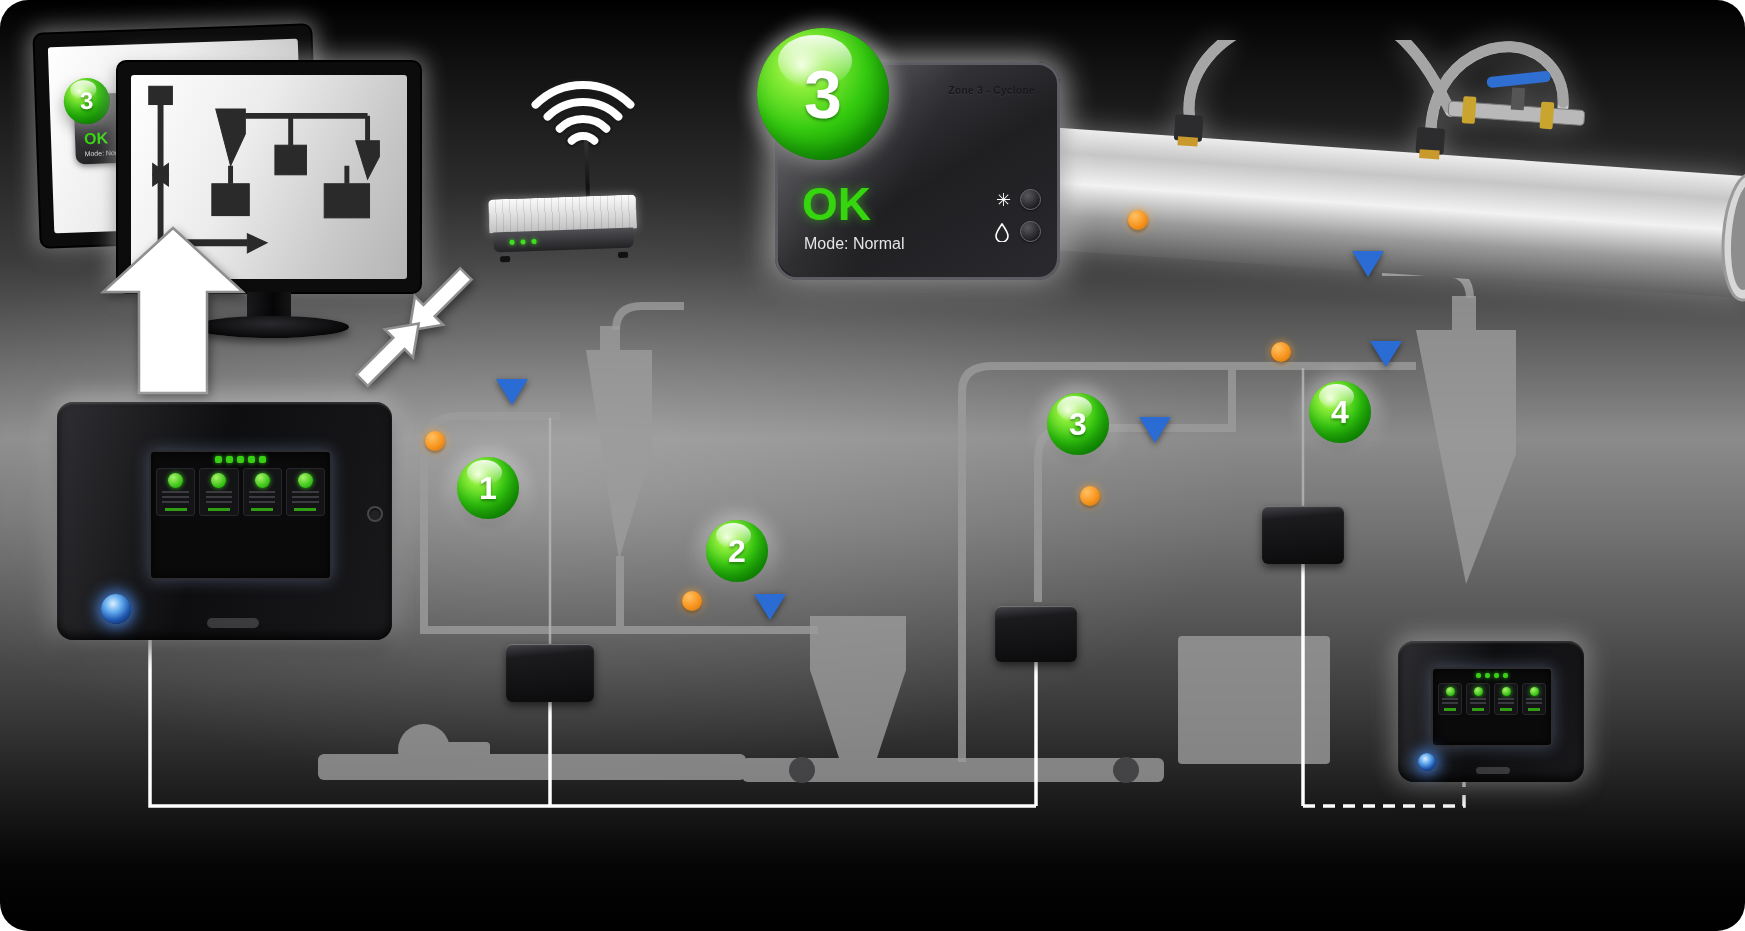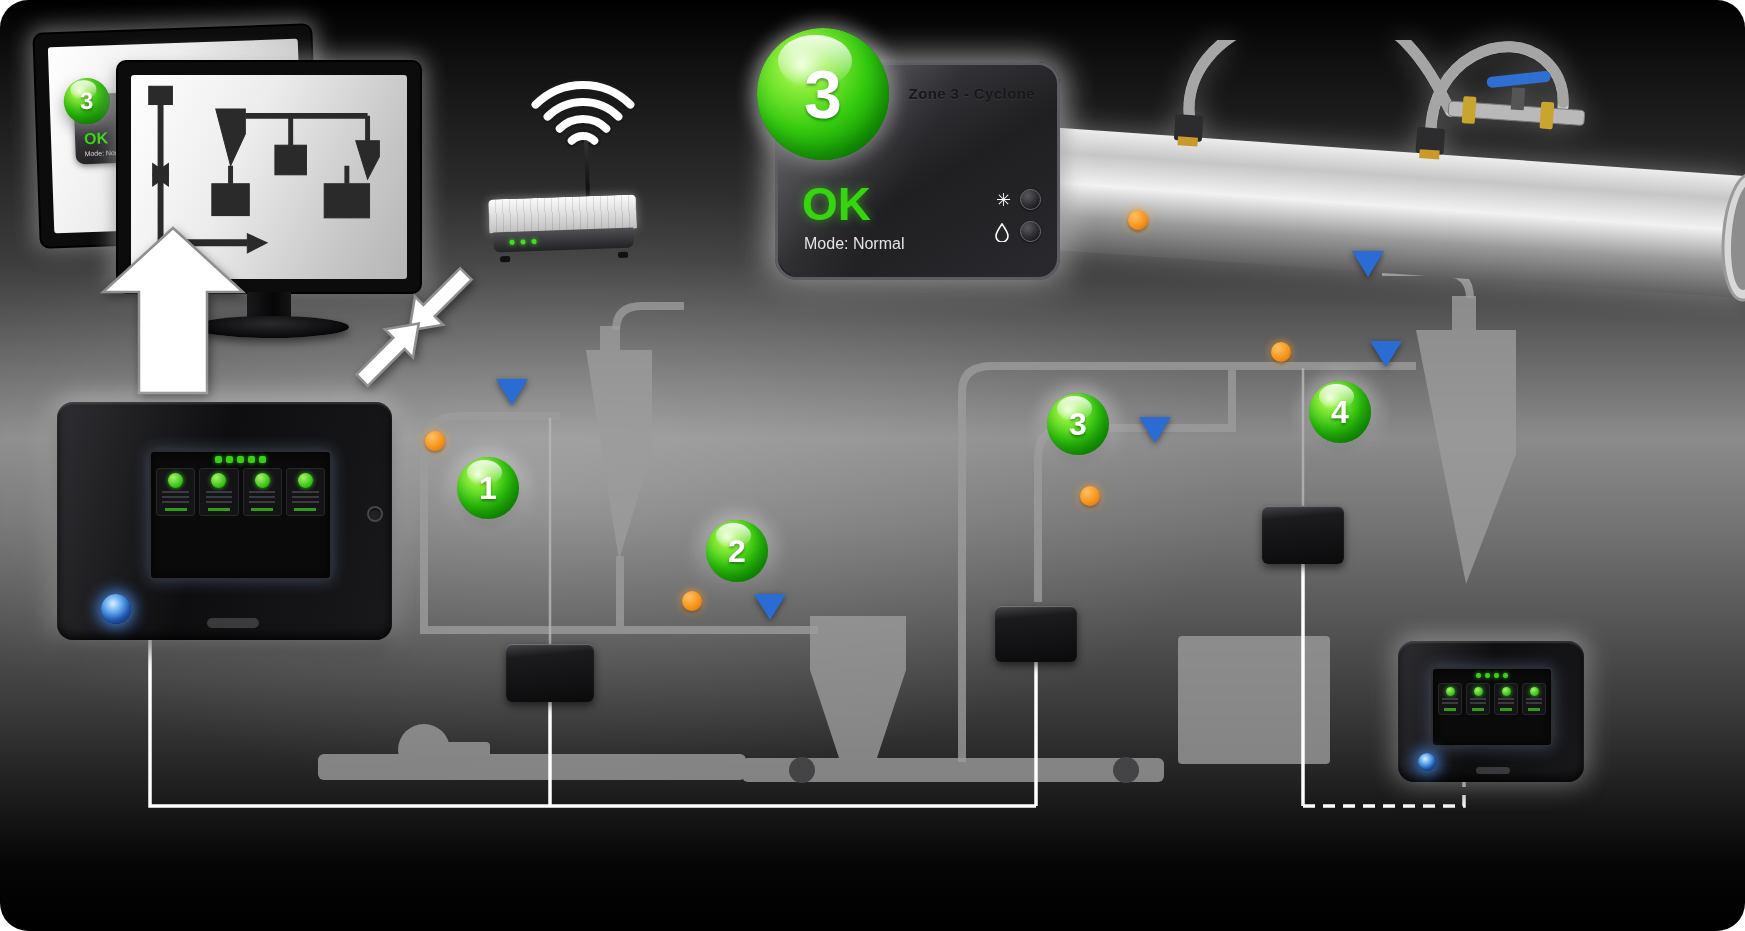--- a/index.html
+++ b/index.html
@@ -31,21 +31,21 @@
   .sphere.big{width:132px;height:132px;font-size:68px}
   .sphere.mini{width:46px;height:46px;font-size:24px}
 
   
   .status-panel{position:absolute;left:775px;top:62px;width:285px;height:218px;border-radius:22px;
     background:linear-gradient(150deg,#55555a 0%,#323236 30%,#1f1f22 55%,#2a2a2e 100%);
     border:3px solid #5c5c62;
     box-shadow:0 0 30px 6px rgba(255,255,255,.55), 0 10px 22px rgba(0,0,0,.55)}
   .status-panel::before{content:"";position:absolute;inset:0;border-radius:inherit;
     background:linear-gradient(118deg,rgba(255,255,255,.25) 0%,rgba(255,255,255,.07) 30%,rgba(255,255,255,0) 48%)}
-  .sp-label{position:absolute;right:22px;top:20px;font-size:15px;font-weight:bold;color:#17181a;letter-spacing:.4px;
+  .sp-label{position:absolute;right:22px;top:20px;font-size:10px;font-weight:bold;color:#17181a;letter-spacing:.4px;
     text-shadow:0 1px 1px rgba(255,255,255,.08)}
   .sp-ok{position:absolute;left:24px;top:112px;font-size:46px;font-weight:600;color:#35d60e;
     text-shadow:0 0 10px rgba(60,220,20,.55)}
   .sp-mode{position:absolute;left:26px;top:170px;font-size:16px;color:#e4e4e4}
   .sp-spark{position:absolute;right:46px;top:126px;color:#fff;font-size:18px;line-height:1}
   .sp-drop{position:absolute;right:48px;top:158px}
   .sp-btn{position:absolute;width:21px;height:21px;border-radius:50%;border:1px solid #6a6a70;
     background:radial-gradient(circle at 35% 30%,#58585e,#1c1c1f 75%);box-shadow:0 1px 2px rgba(0,0,0,.6)}
   .sp-btn.b1{right:16px;top:124px}
   .sp-btn.b2{right:16px;top:156px}

